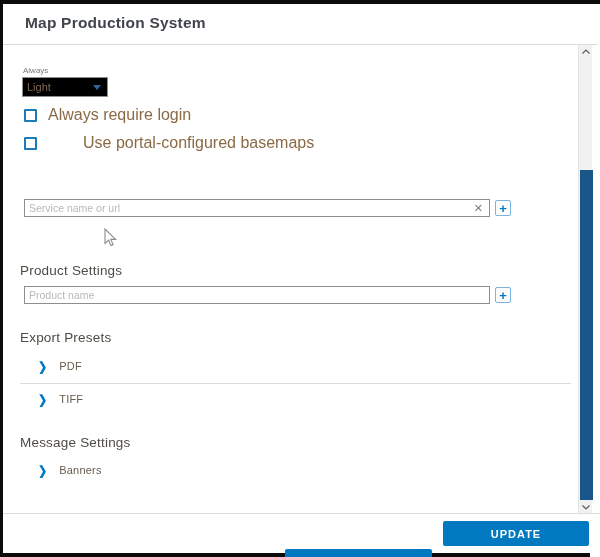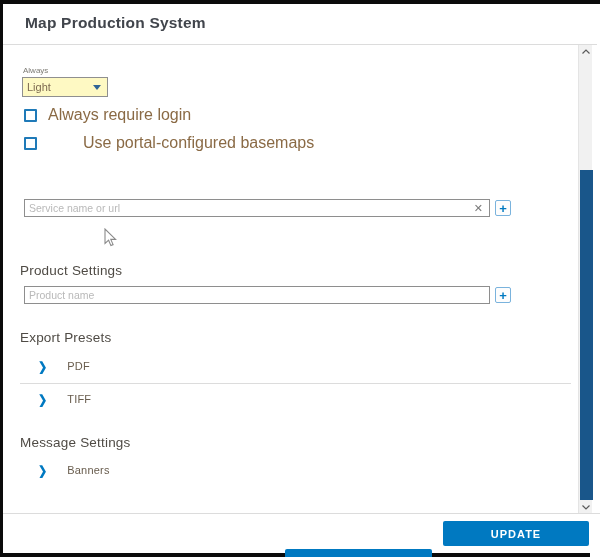--- a/index.html
+++ b/index.html
@@ -21,21 +21,21 @@
   .divider.header  { left:3px;  top:44px;  width:594px; }
   .divider.presets { left:20px; top:383px; width:551px; }
   .divider.footer  { left:3px;  top:513px; width:597px; }
 
   .field-label {
     position:absolute; left:23px; top:66px;
     font-size:8px; color:#7c7a73;
   }
   .select {
     position:absolute; left:22px; top:77px; width:86px; height:20px;
-    background:#fef9c3; border:1px solid #8f8f8f;
+    background:#000000; border:1px solid #8f8f8f;
     display:flex; align-items:center; justify-content:space-between;
     padding:0 6px 0 4px; cursor:pointer;
   }
   .select .select-value { font-size:11px; color:#7d6a50; }
   .caret-down {
     width:0; height:0; border-left:4px solid transparent; border-right:4px solid transparent;
     border-top:5px solid #2f6496;
   }
 
   .checkbox-row { position:absolute; left:24px; display:flex; align-items:center; }
@@ -84,21 +84,21 @@
   .expand-row {
     position:absolute; left:38px; display:flex; align-items:center; cursor:pointer;
   }
   .expand-row.pdf     { top:360px; }
   .expand-row.tiff    { top:393px; }
   .expand-row.banners { top:464px; }
   .chevron-right {
     color:#0079c1; font-size:11px; font-weight:700; line-height:1;
     transform:scaleY(1.15); flex:0 0 auto;
   }
-  .expand-label { margin-left:20px; font-size:11px; color:#685c4d; letter-spacing:0.2px; }
+  .expand-label { margin-left:12px; font-size:11px; color:#685c4d; letter-spacing:0.2px; }
 
   .footer-btn {
     position:absolute; top:521px; height:25px; border:none; border-radius:2px;
     background:#0079c1; color:#ffffff; font-family:"Liberation Sans", sans-serif;
     font-size:11px; font-weight:700; letter-spacing:1px; cursor:pointer;
   }
   .footer-btn.close  { left:285px; width:147px;margin-top:28px; }
   .footer-btn.update { left:443px; width:146px; }
 
   

